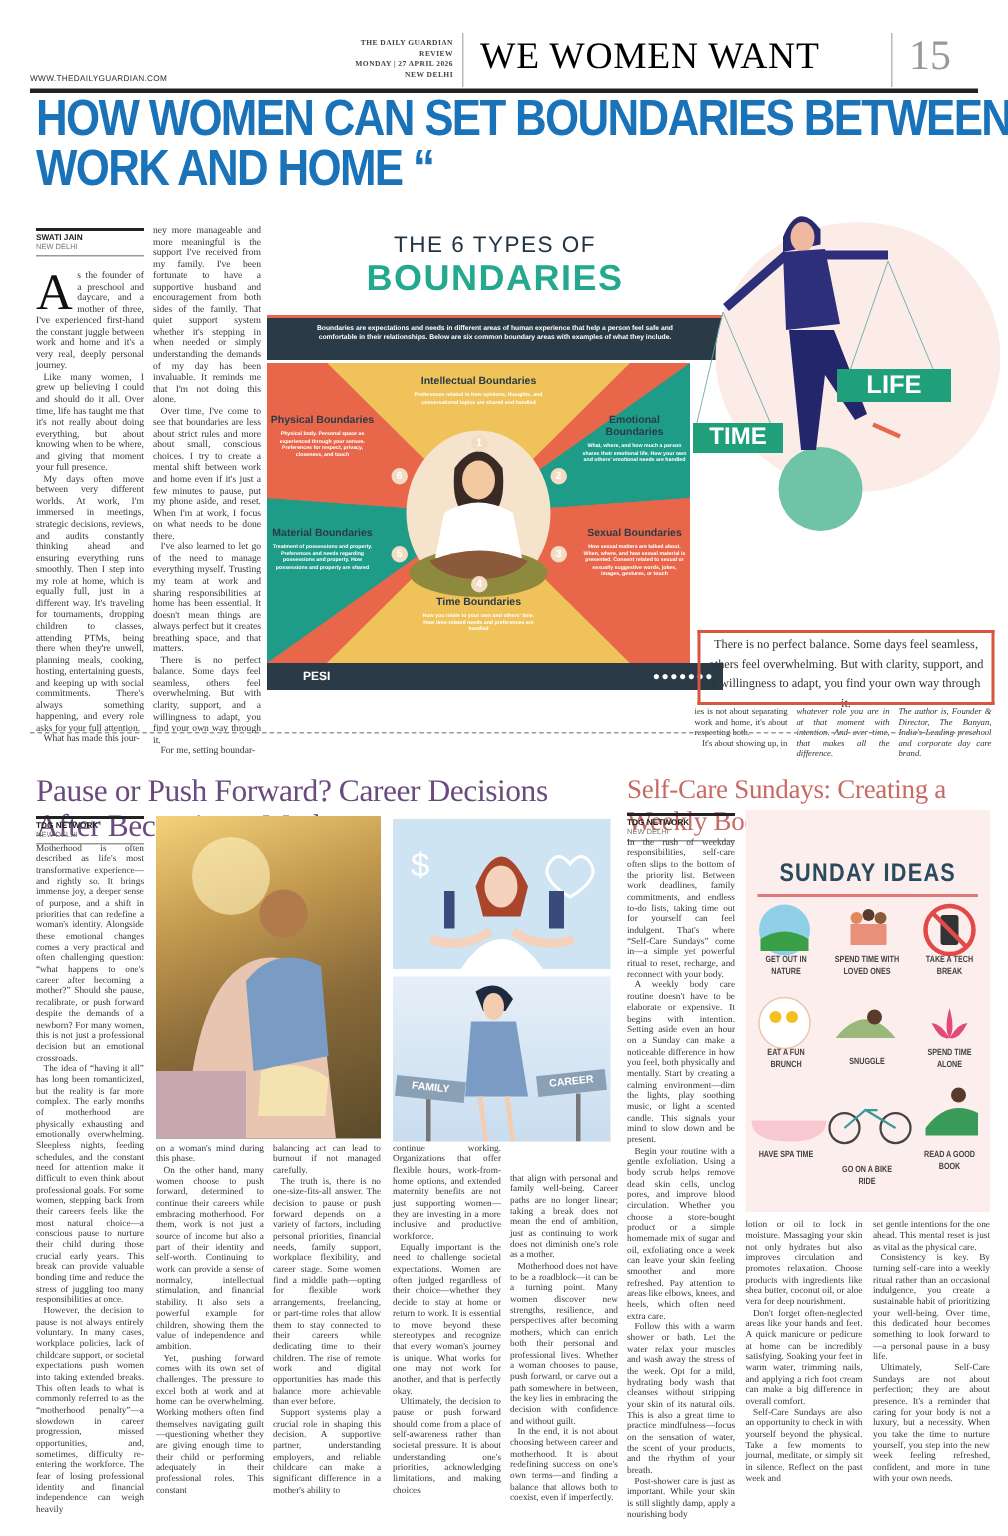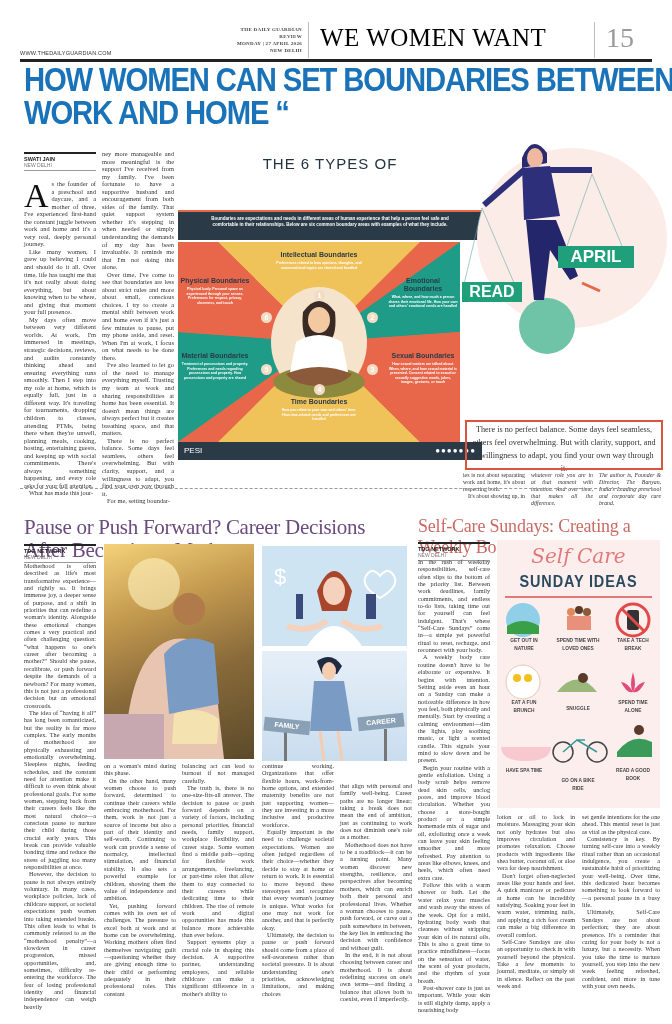--- a/index.html
+++ b/index.html
@@ -81,20 +81,21 @@
 <div class="abs col" style="left:102px;top:150px;width:72px">
   <p style="text-indent:0">ney more manageable and more meaningful is the support I've received from my family. I've been fortunate to have a supportive husband and encouragement from both sides of the family. That quiet support system whether it's stepping in when needed or simply understanding the demands of my day has been invaluable. It reminds me that I'm not doing this alone.</p>
   <p>Over time, I've come to see that boundaries are less about strict rules and more about small, conscious choices. I try to create a mental shift between work and home even if it's just a few minutes to pause, put my phone aside, and reset. When I'm at work, I focus on what needs to be done there.</p>
   <p>I've also learned to let go of the need to manage everything myself. Trusting my team at work and sharing responsibilities at home has been essential. It doesn't mean things are always perfect but it creates breathing space, and that matters.</p>
   <p>There is no perfect balance. Some days feel seamless, others feel overwhelming. But with clarity, support, and a willingness to adapt, you find your own way through it.</p>
   <p>For me, setting boundar-</p>
 </div>
 
 <div class="abs infographic">
   <div class="ig-t1">THE 6 TYPES OF</div>
+  <div class="ig-t2">BOUNDARIES</div>
   <div class="ig-band">Boundaries are expectations and needs in different areas of human experience that help a person feel safe and comfortable in their relationships. Below are six common boundary areas with examples of what they include.</div>
   <svg style="position:absolute;left:0;top:90px" width="282" height="200" viewBox="0 0 282 200">
     <rect x="0" y="0" width="282" height="200" fill="#e8674a"></rect>
     <polygon points="0,90 141,100 0,200" fill="#1f9c87"></polygon>
     <polygon points="282,0 141,100 282,90" fill="#1f9c87"></polygon>
     <polygon points="40,0 242,0 141,100" fill="#f0c25a"></polygon>
     <polygon points="141,100 40,200 242,200" fill="#f0c25a"></polygon>
     <polygon points="0,0 40,0 141,100 0,90" fill="#e8674a"></polygon>
     <polygon points="282,90 141,100 242,200 282,200" fill="#e8674a"></polygon>
     <ellipse cx="141" cy="100" rx="48" ry="55" fill="#f6e3cc"></ellipse>
@@ -128,43 +129,43 @@
     <div class="h">Physical Boundaries</div>
     <div class="d">Physical body. Personal space as experienced through your senses. Preferences for respect, privacy, closeness, and touch</div>
   </div>
   <div class="num" style="left:136px;top:138px">1</div>
   <div class="num" style="left:189px;top:160px">2</div>
   <div class="num" style="left:189px;top:212px">3</div>
   <div class="num" style="left:136px;top:232px">4</div>
   <div class="num" style="left:83px;top:212px">5</div>
   <div class="num" style="left:83px;top:160px">6</div>
   <div class="ig-foot">
-    <span style="position:absolute;left:6px;top:4px;font-size:8px;font-weight:normal">PESI</span>
+    <span style="position:absolute;left:24px;top:4px;font-size:8px;font-weight:bold">PESI</span>
     <span style="position:absolute;right:6px;top:4px;font-size:8px;letter-spacing:1px">●●●●●●●</span>
   </div>
 </div>
 
 <div class="abs" style="left:462px;top:128px;width:205px;height:290px">
   <svg width="205" height="290" viewBox="0 0 205 290">
     <ellipse cx="110" cy="110" rx="95" ry="90" fill="#fbece8"></ellipse>
     <line x1="20" y1="80" x2="0" y2="165" stroke="#6aa" stroke-width=".6"></line>
     <line x1="20" y1="80" x2="52" y2="155" stroke="#6aa" stroke-width=".6"></line>
     <line x1="130" y1="46" x2="105" y2="118" stroke="#6aa" stroke-width=".6"></line>
     <line x1="130" y1="46" x2="160" y2="118" stroke="#6aa" stroke-width=".6"></line>
     <circle cx="85" cy="198" r="28" fill="#6fc3a6"></circle>
     <path d="M60 30 q10 -25 25 -5 l0 10 l-25 5z" fill="#2a2a6e"></path>
     <ellipse cx="73" cy="30" rx="8" ry="10" fill="#f0b8a0"></ellipse>
     <path d="M60 40 l28 -2 l10 50 l-36 4z" fill="#2d2f7a"></path>
     <path d="M62 42 l-40 35" stroke="#2d2f7a" stroke-width="6"></path>
     <path d="M86 42 l44 0" stroke="#2d2f7a" stroke-width="6"></path>
     <path d="M64 92 l8 80 l10 0 l6 -50 l20 30 l8 -4 l-22 -56z" fill="#23266a"></path>
     <path d="M120 155 l18 8" stroke="#e8674a" stroke-width="3"></path>
   </svg>
-  <div style="position:absolute;left:0;top:154px;width:60px;height:20px;background:#1fa07a;color:#fff;font-family:'Liberation Sans',sans-serif;font-weight:bold;font-size:16px;line-height:20px;text-align:center">READ</div>
-  <div style="position:absolute;left:96px;top:118px;width:76px;height:22px;background:#1fa07a;color:#fff;font-family:'Liberation Sans',sans-serif;font-weight:bold;font-size:17px;line-height:22px;text-align:center">APRIL</div>
+  <div style="position:absolute;left:0;top:154px;width:60px;height:20px;background:#1fa07a;color:#fff;font-family:'Liberation Sans',sans-serif;font-weight:bold;font-size:16px;line-height:20px;text-align:center">TIME</div>
+  <div style="position:absolute;left:96px;top:118px;width:76px;height:22px;background:#1fa07a;color:#fff;font-family:'Liberation Sans',sans-serif;font-weight:bold;font-size:17px;line-height:22px;text-align:center">LIFE</div>
 </div>
 
 <div class="abs quote">There is no perfect balance. Some days feel seamless, others feel overwhelming. But with clarity, support, and a willingness to adapt, you find your own way through it.</div>
 
 <div class="abs foot-col" style="left:463px;top:472px;width:62px">
   <div>ies is not about separating work and home, it's about respecting both.</div>
   <div style="text-indent:5px">It's about showing up, in</div>
 </div>
 <div class="abs foot-col italic" style="left:531px;top:472px;width:62px">whatever role you are in at that moment with intention. And over time, that makes all the difference.</div>
 <div class="abs foot-col italic" style="left:599px;top:472px;width:62px">The author is, Founder &amp; Director, The Banyan, India's Leading preschool and corporate day care brand.</div>
@@ -252,21 +253,20 @@
 </div>
 <div class="abs col" style="left:418px;top:558px;width:72px;font-size:6.2px;line-height:7.35px">
   <p style="text-indent:0">In the rush of weekday responsibilities, self-care often slips to the bottom of the priority list. Between work deadlines, family commitments, and endless to-do lists, taking time out for yourself can feel indulgent. That's where “Self-Care Sundays” come in—a simple yet powerful ritual to reset, recharge, and reconnect with your body.</p>
   <p>A weekly body care routine doesn't have to be elaborate or expensive. It begins with intention. Setting aside even an hour on a Sunday can make a noticeable difference in how you feel, both physically and mentally. Start by creating a calming environment—dim the lights, play soothing music, or light a scented candle. This signals your mind to slow down and be present.</p>
   <p>Begin your routine with a gentle exfoliation. Using a body scrub helps remove dead skin cells, unclog pores, and improve blood circulation. Whether you choose a store-bought product or a simple homemade mix of sugar and oil, exfoliating once a week can leave your skin feeling smoother and more refreshed. Pay attention to areas like elbows, knees, and heels, which often need extra care.</p>
   <p>Follow this with a warm shower or bath. Let the water relax your muscles and wash away the stress of the week. Opt for a mild, hydrating body wash that cleanses without stripping your skin of its natural oils. This is also a great time to practice mindfulness—focus on the sensation of water, the scent of your products, and the rhythm of your breath.</p>
   <p>Post-shower care is just as important. While your skin is still slightly damp, apply a nourishing body</p>
 </div>
 
 <div class="abs selfcare">
-  <div style="position:absolute;left:0;top:4px;width:100%;text-align:center;font-family:'DejaVu Serif',serif;font-style:italic;font-size:20px;color:#e07a7a">Self Care</div>
   <div style="position:absolute;left:0;top:32px;width:100%;text-align:center;font-family:'Liberation Sans',sans-serif;font-weight:bold;font-size:17px;color:#2a4a5e;letter-spacing:1px;transform:scaleX(.85)">SUNDAY IDEAS</div>
   <div style="position:absolute;left:8px;top:56px;width:147px;height:2px;background:#e07a7a"></div>
 
   <svg style="position:absolute;left:0;top:62px" width="163" height="200" viewBox="0 0 163 200">
     <circle cx="26" cy="18" r="17" fill="#8fd0e8"></circle>
       <path d="M10 24 q16 -10 32 0 l0 8 l-32 0z" fill="#3aa048"></path>
     <circle cx="82" cy="8" r="4" fill="#5a3a2a"></circle>
       <circle cx="74" cy="10" r="4" fill="#e08a5a"></circle>
       <circle cx="90" cy="10" r="4" fill="#8a5a3a"></circle>
     <rect x="70" y="14" width="24" height="14" fill="#e8907a"></rect>

